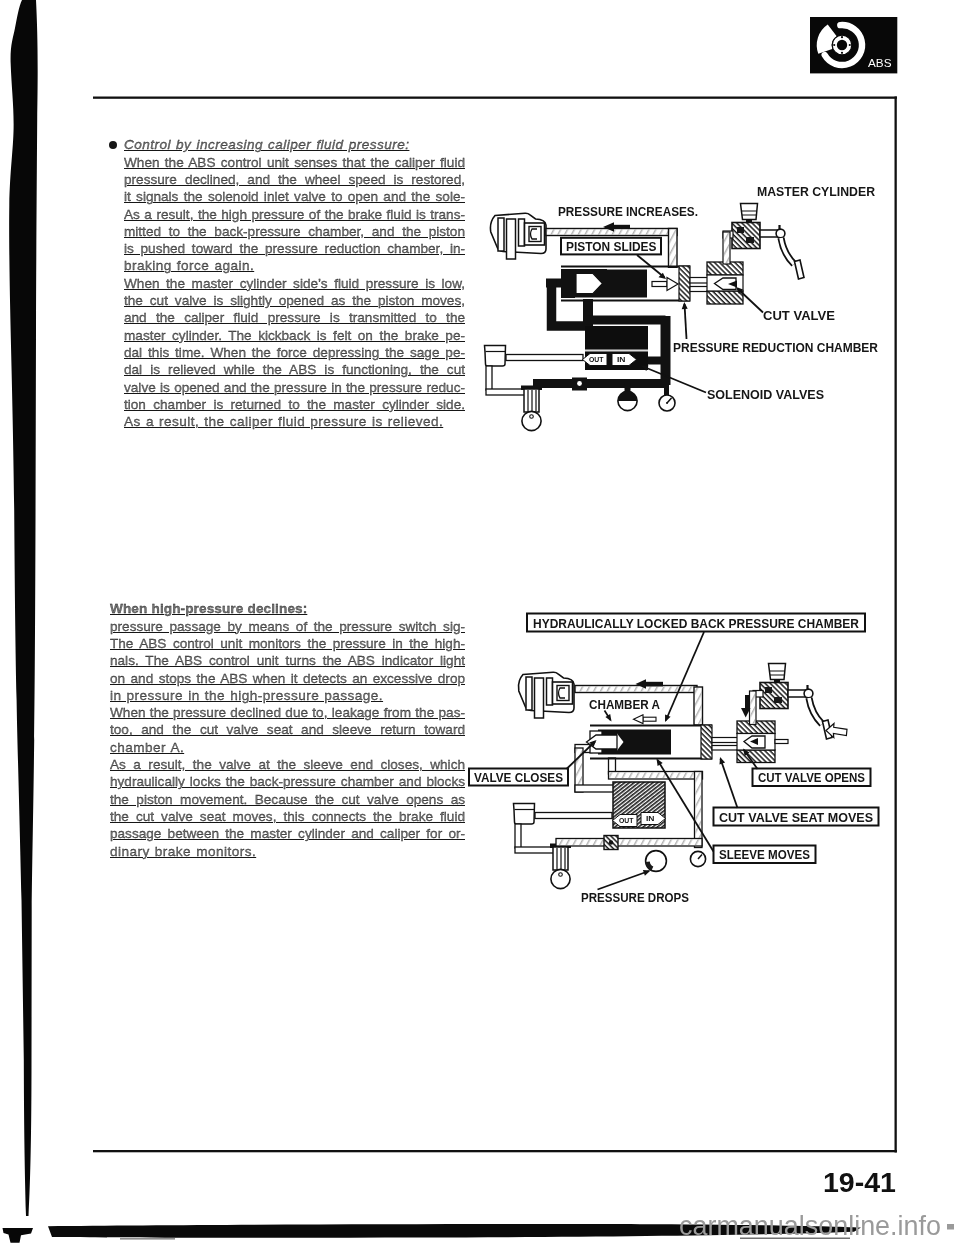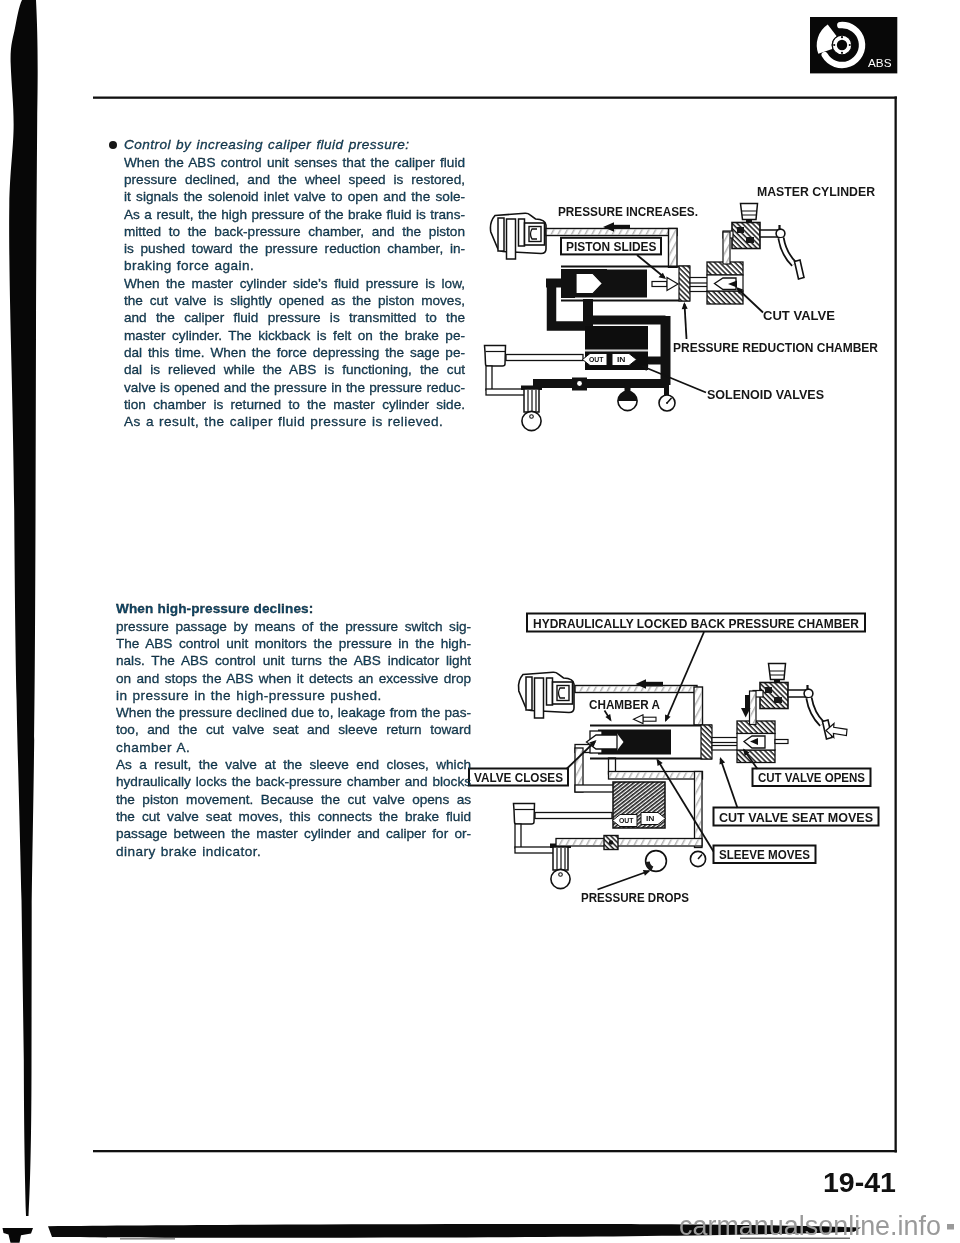--- a/index.html
+++ b/index.html
@@ -1,23 +1,23 @@
 <!DOCTYPE html>
 <html><head>
 <meta charset="utf-8">
 <style>
 html,body{margin:0;padding:0;}
 body{width:960px;height:1243px;background:#fff;position:relative;overflow:hidden;
   font-family:"Liberation Sans",sans-serif;}
 #art{position:absolute;left:0;top:0;z-index:1;}
-.tb{position:absolute;z-index:2;color:#0c4a6e;-webkit-text-stroke:0.28px #161616;}
+.tb{position:absolute;z-index:2;color:#737373;text-decoration:underline;-webkit-text-stroke:0.28px #161616;}
 .ln{height:17.3px;line-height:17.3px;font-size:13.6px;text-align:justify;text-align-last:justify;}
 .lnl{text-align-last:left;letter-spacing:0.45px;word-spacing:0.9px;}
 #b1{left:124px;top:136.4px;width:341px;}
-#b2{left:116px;top:600.4px;width:355px;}
+#b2{left:110px;top:600.4px;width:355px;}
 .bullet{position:absolute;left:-15px;top:4.6px;width:8.2px;height:8.2px;border-radius:50%;background:#161616;}
 .hd{font-weight:bold;letter-spacing:0.1px;word-spacing:0.2px;}
 </style>
 </head>
 <body>
 <div class="tb" id="b1">
 <div class="ln lnl" style="position:relative;font-style:italic;"><span class="bullet"></span>Control by increasing caliper fluid pressure:</div>
 <div class="ln">When the ABS control unit senses that the caliper fluid</div>
 <div class="ln">pressure declined, and the wheel speed is restored,</div>
 <div class="ln">it signals the solenoid inlet valve to open and the sole-</div>
@@ -34,30 +34,30 @@
 <div class="ln">valve is opened and the pressure in the pressure reduc-</div>
 <div class="ln">tion chamber is returned to the master cylinder side.</div>
 <div class="ln lnl">As a result, the caliper fluid pressure is relieved.</div>
 </div>
 <div class="tb" id="b2">
 <div class="ln lnl hd">When high-pressure declines:</div>
 <div class="ln">pressure passage by means of the pressure switch sig-</div>
 <div class="ln">The ABS control unit monitors the pressure in the high-</div>
 <div class="ln">nals. The ABS control unit turns the ABS indicator light</div>
 <div class="ln">on and stops the ABS when it detects an excessive drop</div>
-<div class="ln lnl">in pressure in the high-pressure pushed.</div>
+<div class="ln lnl">in pressure in the high-pressure passage.</div>
 <div class="ln">When the pressure declined due to, leakage from the pas-</div>
 <div class="ln">too, and the cut valve seat and sleeve return toward</div>
 <div class="ln lnl">chamber A.</div>
 <div class="ln">As a result, the valve at the sleeve end closes, which</div>
 <div class="ln">hydraulically locks the back-pressure chamber and blocks</div>
 <div class="ln">the piston movement. Because the cut valve opens as</div>
 <div class="ln">the cut valve seat moves, this connects the brake fluid</div>
 <div class="ln">passage between the master cylinder and caliper for or-</div>
-<div class="ln lnl">dinary brake indicator.</div>
+<div class="ln lnl">dinary brake monitors.</div>
 </div>
 <svg id="art" width="960" height="1243" viewBox="0 0 960 1243">
 <defs>
 <pattern id="h1" width="3.6" height="3.6" patternUnits="userSpaceOnUse" patternTransform="rotate(45)">
   <rect width="3.6" height="3.6" fill="#fff"></rect>
         <rect width="3.6" height="1.5" fill="#1c1c1c"></rect>
 </pattern>
 <pattern id="h2" width="2.9" height="2.9" patternUnits="userSpaceOnUse" patternTransform="rotate(-38)">
   <rect width="2.9" height="2.9" fill="#fdfdfd"></rect>
         <rect width="2.9" height="1.65" fill="#222"></rect>

